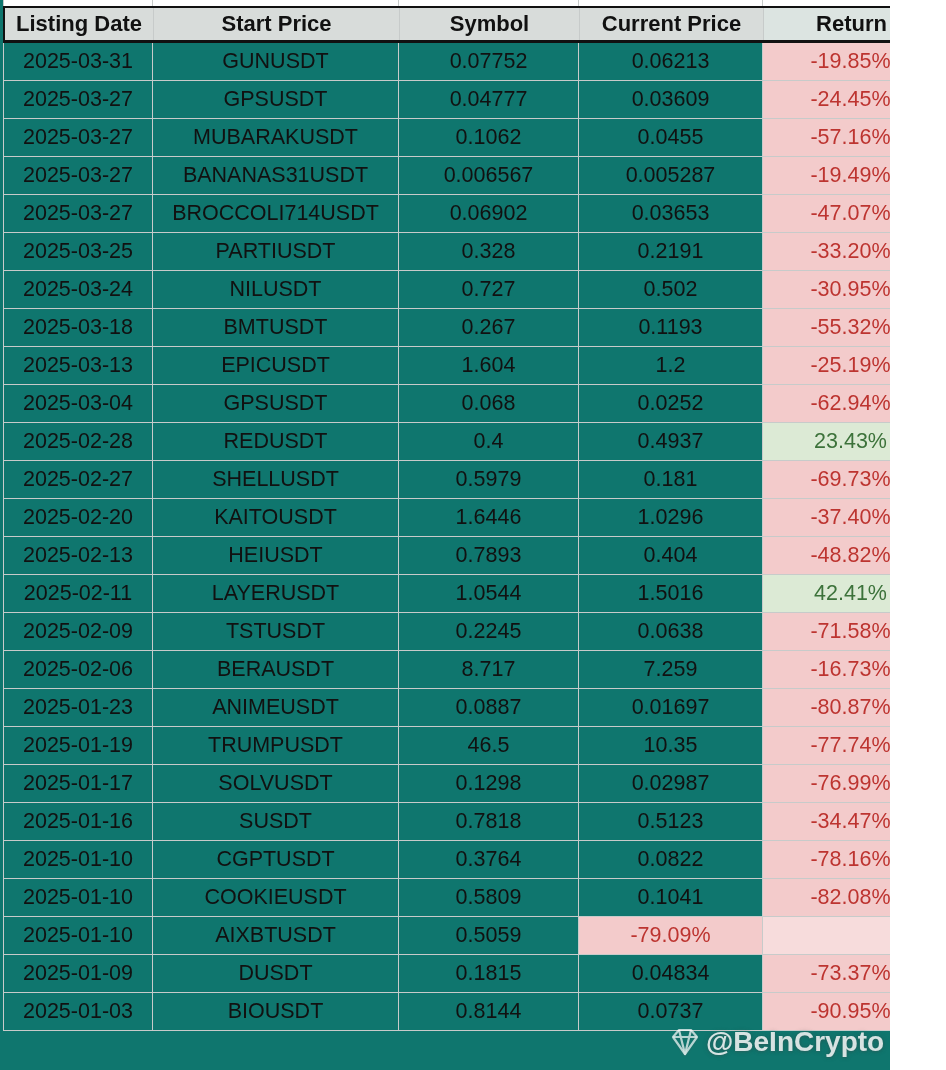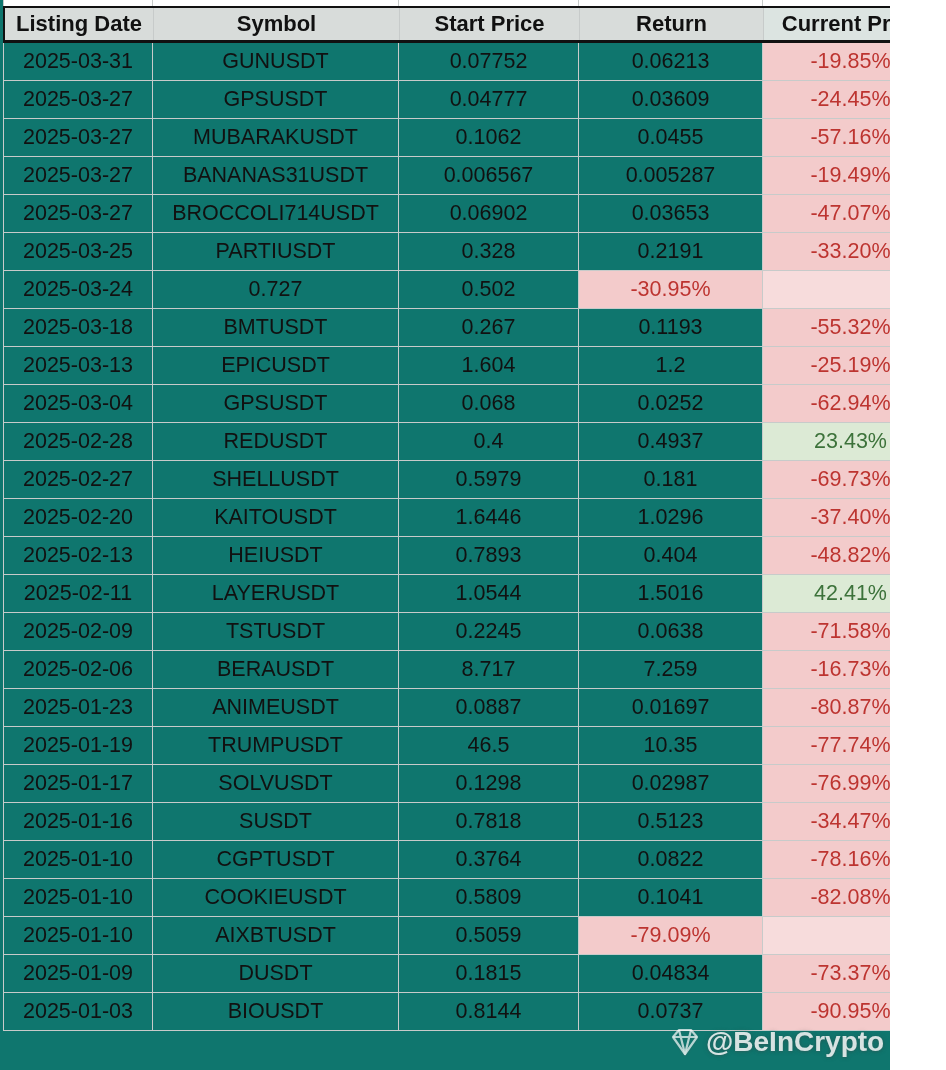--- a/index.html
+++ b/index.html
@@ -87,24 +87,24 @@
       <div class="cell"></div>
       <div class="cell"></div>
       <div class="cell"></div>
       <div class="cell"></div>
       <div class="cell"></div>
       <div class="cell"></div>
     </div>
 
     <div class="row header-row">
         <div class="cell">Listing Date</div>
+        <div class="cell">Start Price</div>
         <div class="cell">Symbol</div>
-        <div class="cell">Start Price</div>
+        <div class="cell">Current Price</div>
         <div class="cell">Return</div>
-        <div class="cell">Current Price</div>
         <div class="cell"></div>
       </div>
 
     <div>
         <div class="row">
           <div class="cell">2025-03-31</div>
           <div class="cell">GUNUSDT</div>
           <div class="cell">0.07752</div>
           <div class="cell">0.06213</div>
           <div class="cell ret neg">-19.85%</div>
@@ -145,20 +145,21 @@
         <div class="row">
           <div class="cell">2025-03-25</div>
           <div class="cell">PARTIUSDT</div>
           <div class="cell">0.328</div>
           <div class="cell">0.2191</div>
           <div class="cell ret neg">-33.20%</div>
           <div class="cell sliver neg"></div>
         </div>
         <div class="row">
           <div class="cell">2025-03-24</div>
+          <div class="cell">NILUSDT</div>
           <div class="cell">0.727</div>
           <div class="cell">0.502</div>
           <div class="cell ret neg">-30.95%</div>
           <div class="cell sliver neg"></div>
         </div>
         <div class="row">
           <div class="cell">2025-03-18</div>
           <div class="cell">BMTUSDT</div>
           <div class="cell">0.267</div>
           <div class="cell">0.1193</div>

